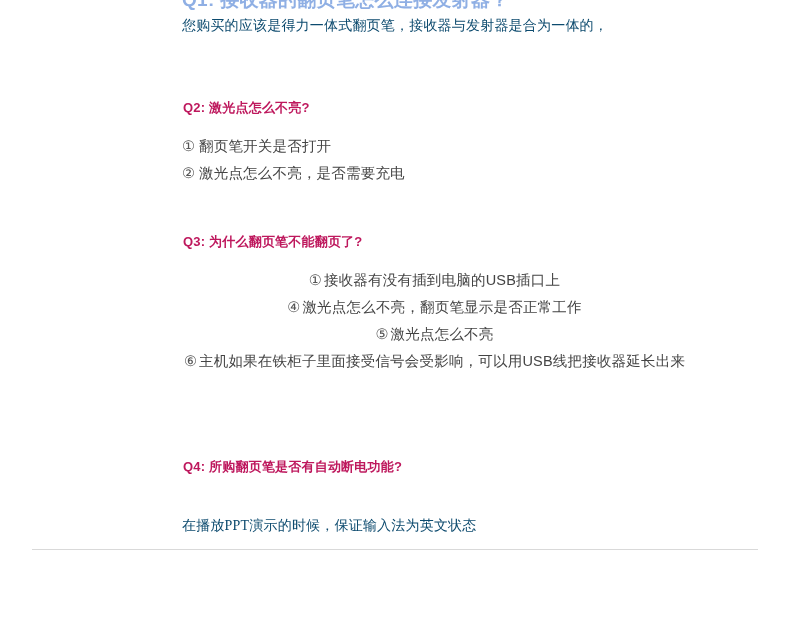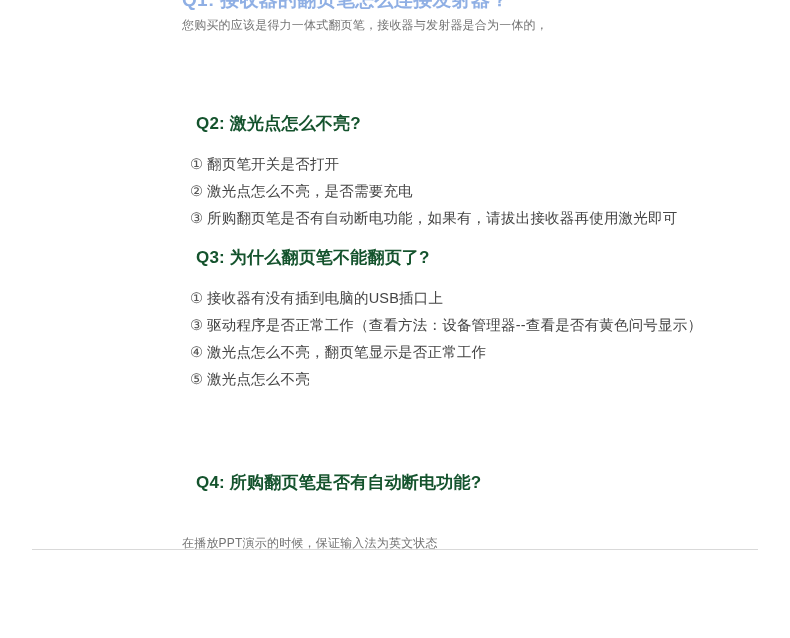--- a/index.html
+++ b/index.html
@@ -27,37 +27,38 @@
     left: 182px;
     top: -13px;
     font-size: 19px;
     font-weight: bold;
     color: #4b7fd4;
     letter-spacing: 0.3px;
     white-space: nowrap;
     opacity: 0.62;
   }
   .qa-heading {
-    font-size: 17px;
+    font-size: 13px;
     font-weight: bold;
-    color: #14532d;
+    color: #be185d;
     letter-spacing: 0.2px;
-    margin: 14px;
+    margin: 1px;
     white-space: nowrap;
   }
   .para {
-    font-size: 12px;
-    color: #737373;
+    font-size: 14px;
+    color: #0c4a6e;
     line-height: 27px;
     margin: 0;
     letter-spacing: 0.2px;
+    font-family: Liberation Serif, serif;
   }
   .list {
     list-style: none;
-    margin: 8px;
+    margin: 0;
     padding: 0;
   }
   .list li {
     font-size: 14.5px;
     color: #444444;
     line-height: 27px;
     letter-spacing: 0.2px;
     white-space: nowrap;
   }
   .num {
@@ -66,21 +67,21 @@
     color: #555555;
   }
   .block-intro {
     position: absolute;
     left: 182px;
     top: 12px;
   }
   .sec2 { position: absolute; left: 182px; top: 98px; }
   .sec2 .list { margin-top: 16px; }
   .sec3 { position: absolute; left: 182px; top: 232px; }
-  .sec3 .list { margin-top: 16px; }
+  .sec3 .list { margin-top: 16px; text-align: center; }
   .sec4 { position: absolute; left: 182px; top: 457px; }
   .sec4 .para { margin-top: 36px; }
   .divider {
     position: absolute;
     left: 32px;
     top: 549px;
     width: 726px;
     height: 1px;
     background: #d9d9d9;
   }
@@ -94,31 +95,30 @@
 
   <div class="block-intro">
     <p class="para">您购买的应该是得力一体式翻页笔，接收器与发射器是合为一体的，</p>
   </div>
 
   <div class="sec2">
     <h2 class="qa-heading">Q2: 激光点怎么不亮?</h2>
     <ul class="list">
       <li><span class="num">①</span><span>翻页笔开关是否打开</span></li>
       <li><span class="num">②</span><span>激光点怎么不亮，是否需要充电</span></li>
-      <li><span class="num">③</span><span>所购翻页笔是否有自动断电功能，如果有，请拔出接收器再使用激光即可</span></li>
     </ul>
   </div>
 
   <div class="sec3">
     <h2 class="qa-heading">Q3: 为什么翻页笔不能翻页了?</h2>
     <ul class="list">
       <li><span class="num">①</span><span>接收器有没有插到电脑的USB插口上</span></li>
-      <li><span class="num">③</span><span>驱动程序是否正常工作（查看方法：设备管理器--查看是否有黄色问号显示）</span></li>
       <li><span class="num">④</span><span>激光点怎么不亮，翻页笔显示是否正常工作</span></li>
       <li><span class="num">⑤</span><span>激光点怎么不亮</span></li>
+      <li><span class="num">⑥</span><span>主机如果在铁柜子里面接受信号会受影响，可以用USB线把接收器延长出来</span></li>
     </ul>
   </div>
 
   <div class="sec4">
     <h2 class="qa-heading">Q4: 所购翻页笔是否有自动断电功能?</h2>
     <p class="para">在播放PPT演示的时候，保证输入法为英文状态</p>
   </div>
 
   <div class="divider"></div>
 

